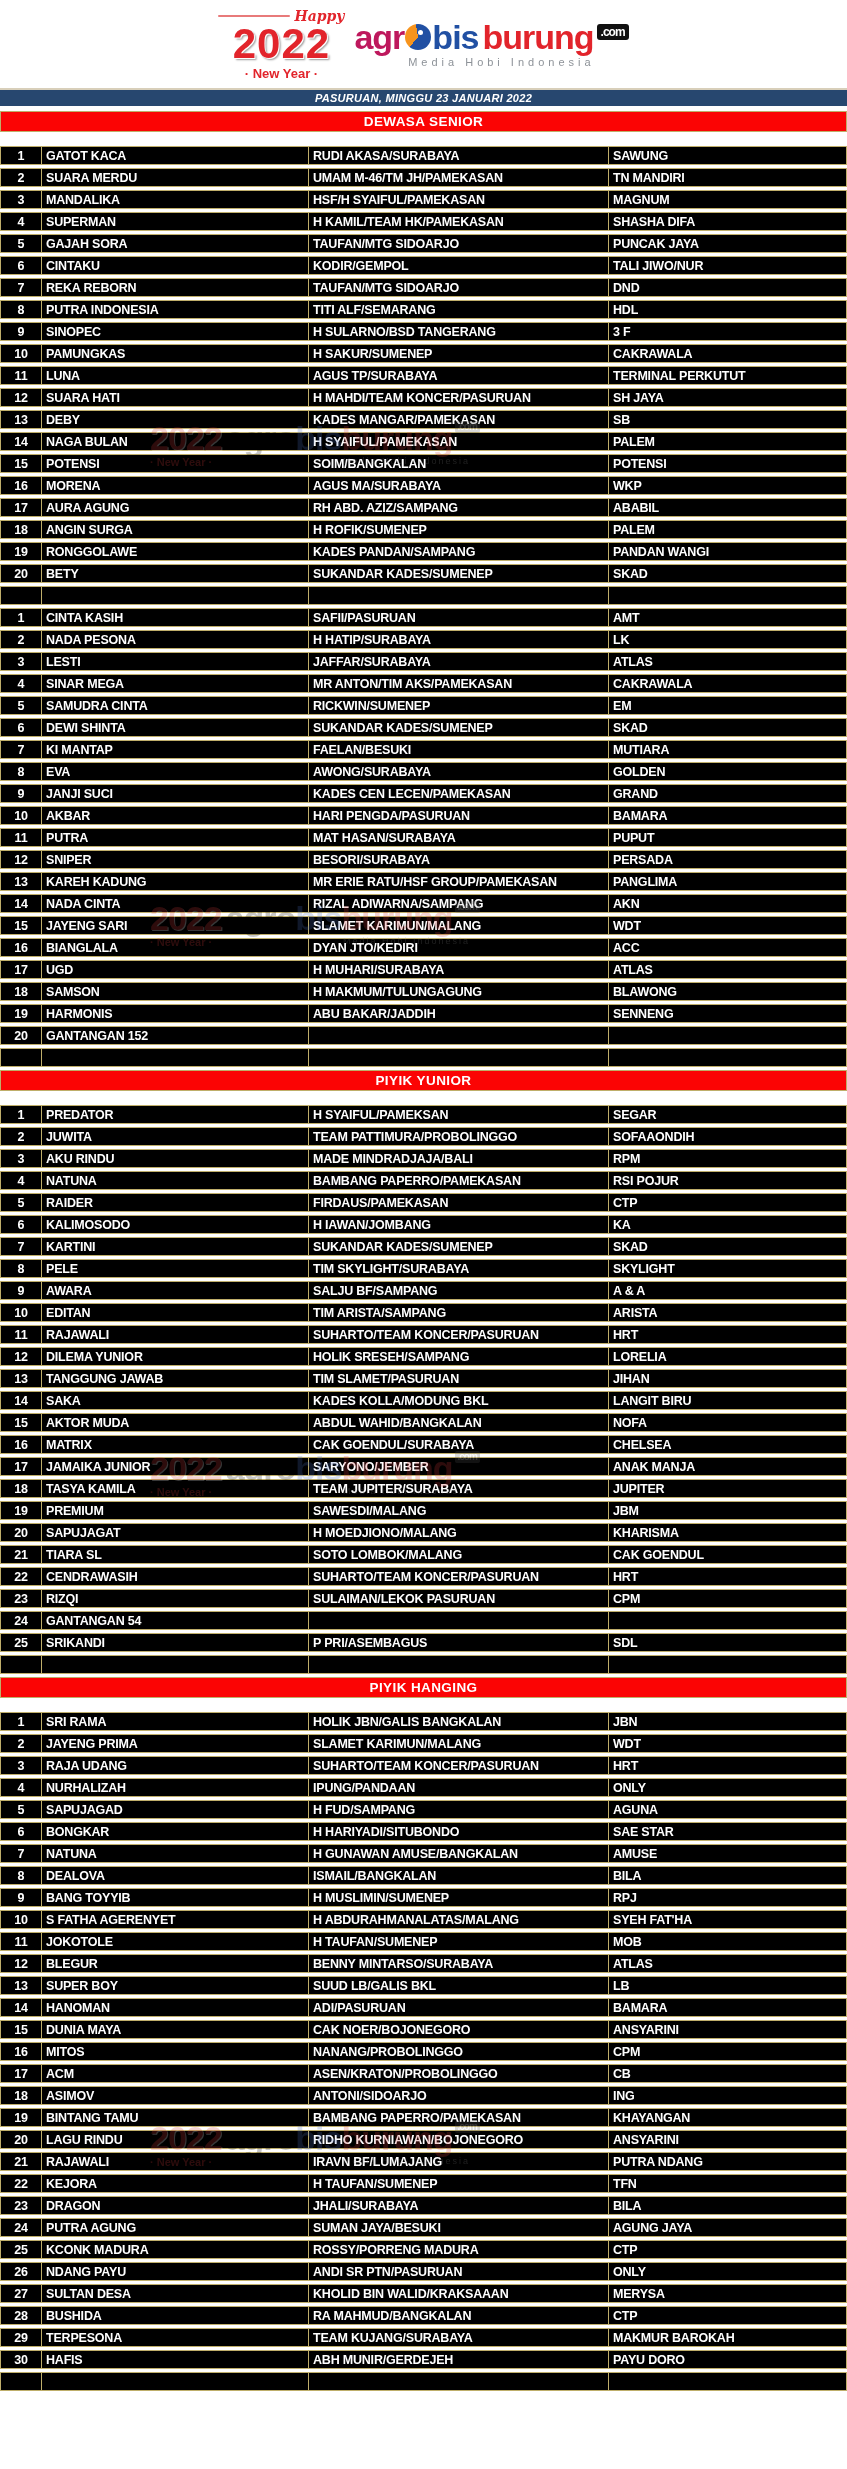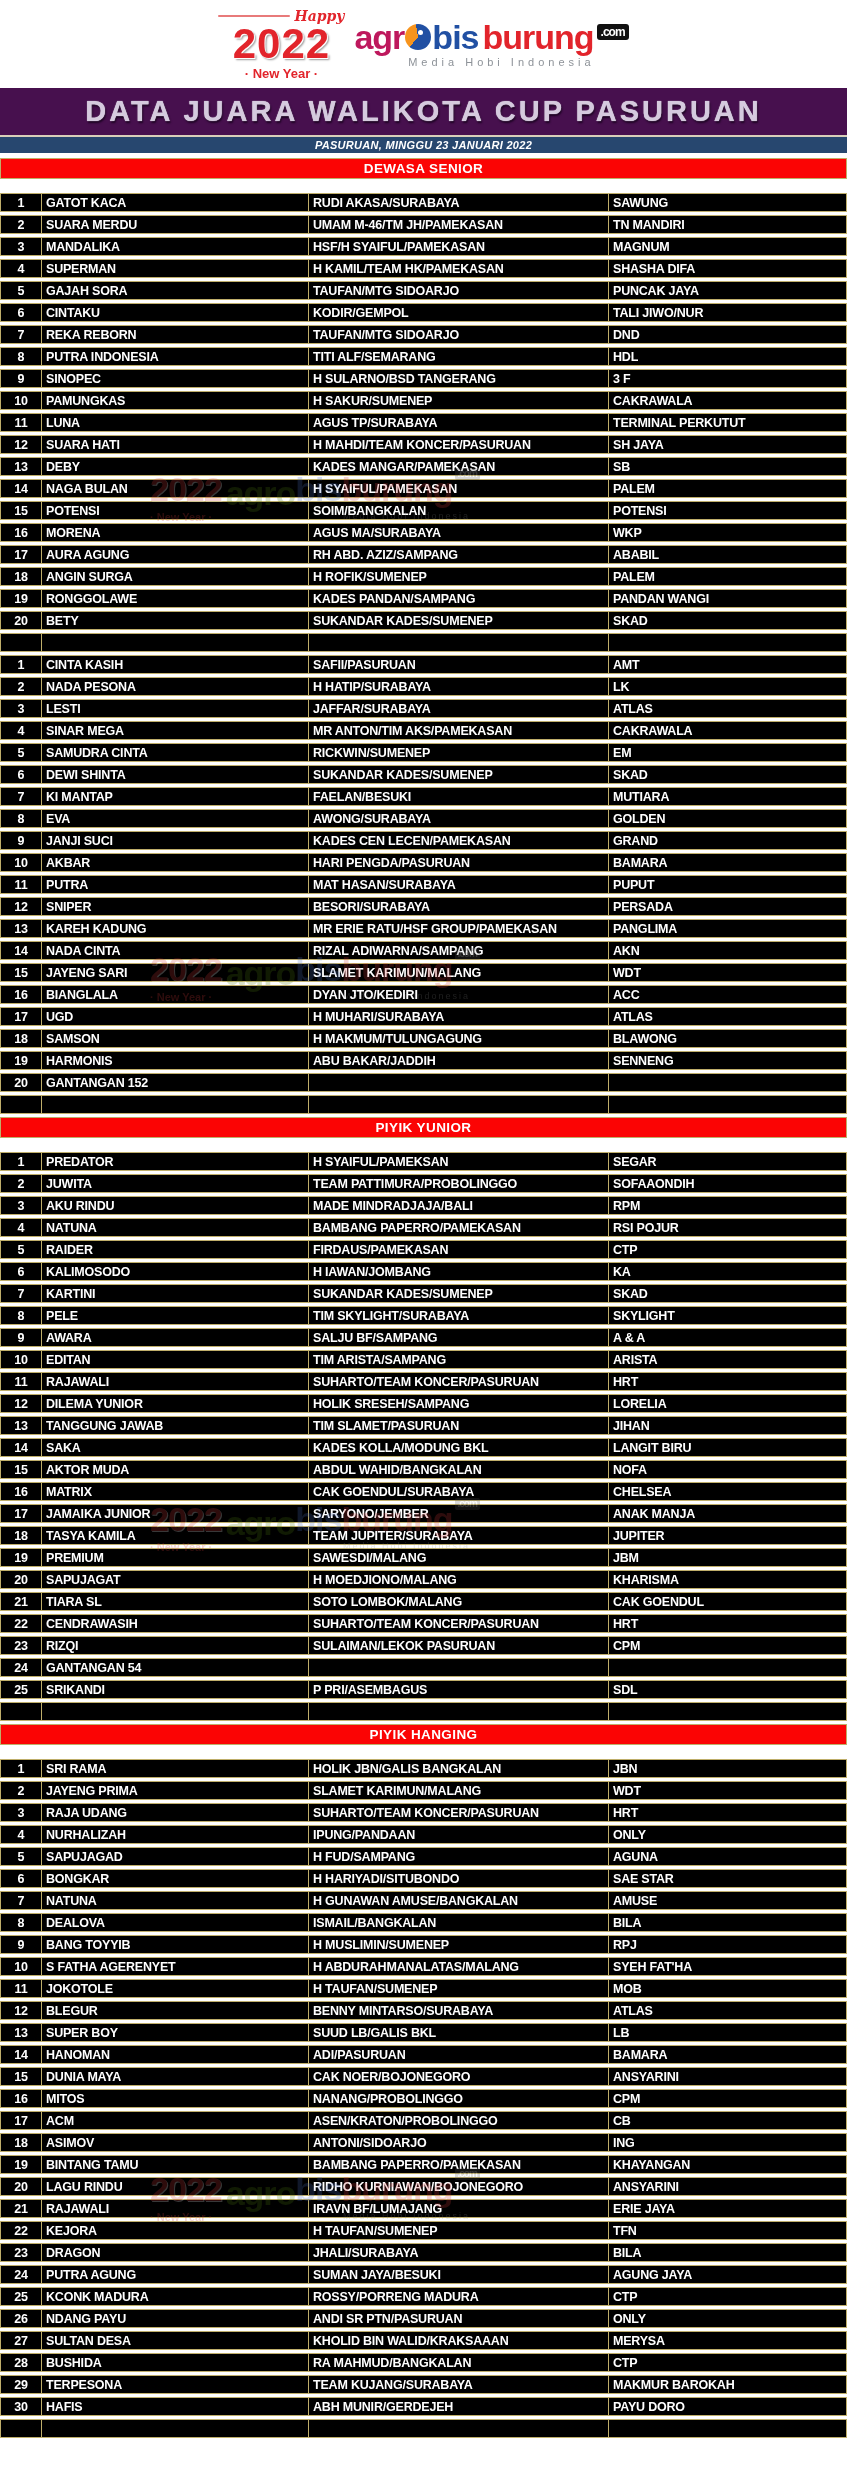--- a/index.html
+++ b/index.html
@@ -47,21 +47,21 @@
   .c{color:#ffffff;font-weight:bold;font-size:12.5px;letter-spacing:-.2px;display:flex;align-items:center;
      padding:0 4px;white-space:nowrap;overflow:hidden;border-left:1px solid #bfae6a;}
   .c.num{justify-content:center;border-left:none;}
   .row.gap .c{min-height:17px;}
 
   
   .wm{position:absolute;left:150px;width:320px;opacity:.22;pointer-events:none;z-index:5;
       display:flex;flex-direction:column;line-height:1;}
   .wm-main{display:flex;align-items:center;font-weight:800;font-size:34px;letter-spacing:-1px;}
   .wm-year{color:#d23a3a;margin-right:4px;text-shadow:1px 1px 0 #fff;}
-  .wm-agro{color:#4d7c0f;margin-top:8px;}
+  .wm-agro{color:#000000;}
   .wm-bis{color:#4a6fc0;}
   .wm-burung{color:#d23a3a;}
   .wm-com{background:#555;color:#eee;font-size:10px;font-weight:bold;border-radius:2px;padding:1px 3px;margin-left:2px;align-self:flex-start;}
   .wm-sub{display:flex;justify-content:space-between;margin-top:2px;}
   .wm-newyear{color:#d23a3a;font-weight:bold;font-size:11px;}
   .wm-tagline{color:#888;font-size:9px;letter-spacing:2px;}
 </style>
 </head>
 <body>
 
@@ -81,23 +81,20 @@
         <span class="brand-agr">agr</span>
         <span class="bird-o"></span>
         <span class="brand-bis">bis</span>
         <span class="brand-burung">burung</span>
         <span class="brand-com">.com</span>
       </div>
       <div class="tagline-text">Media Hobi Indonesia</div>
     </div>
   </header>
 
-  <div class="title-banner">
-    <span class="title-text">DATA JUARA WALIKOTA CUP PASURUAN</span>
-  </div>
   <div class="cream-line"></div>
 
   <div class="date-bar">
     <span class="date-text">PASURUAN, MINGGU 23 JANUARI 2022</span>
   </div>
   <div class="white-gap"></div>
 
   <div class="results">
 
     <div class="wm" style="top:310px">
@@ -698,21 +695,21 @@
           <div class="row">
             <div class="c num">20</div>
             <div class="c name">LAGU RINDU</div>
             <div class="c owner">RIDHO KURNIAWAN/BOJONEGORO</div>
             <div class="c prize">ANSYARINI</div>
           </div>
           <div class="row">
             <div class="c num">21</div>
             <div class="c name">RAJAWALI</div>
             <div class="c owner">IRAVN BF/LUMAJANG</div>
-            <div class="c prize">ERIE JAYA</div>
+            <div class="c prize">PUTRA NDANG</div>
           </div>
           <div class="row">
             <div class="c num">22</div>
             <div class="c name">KEJORA</div>
             <div class="c owner">H TAUFAN/SUMENEP</div>
             <div class="c prize">TFN</div>
           </div>
           <div class="row">
             <div class="c num">23</div>
             <div class="c name">DRAGON</div>

